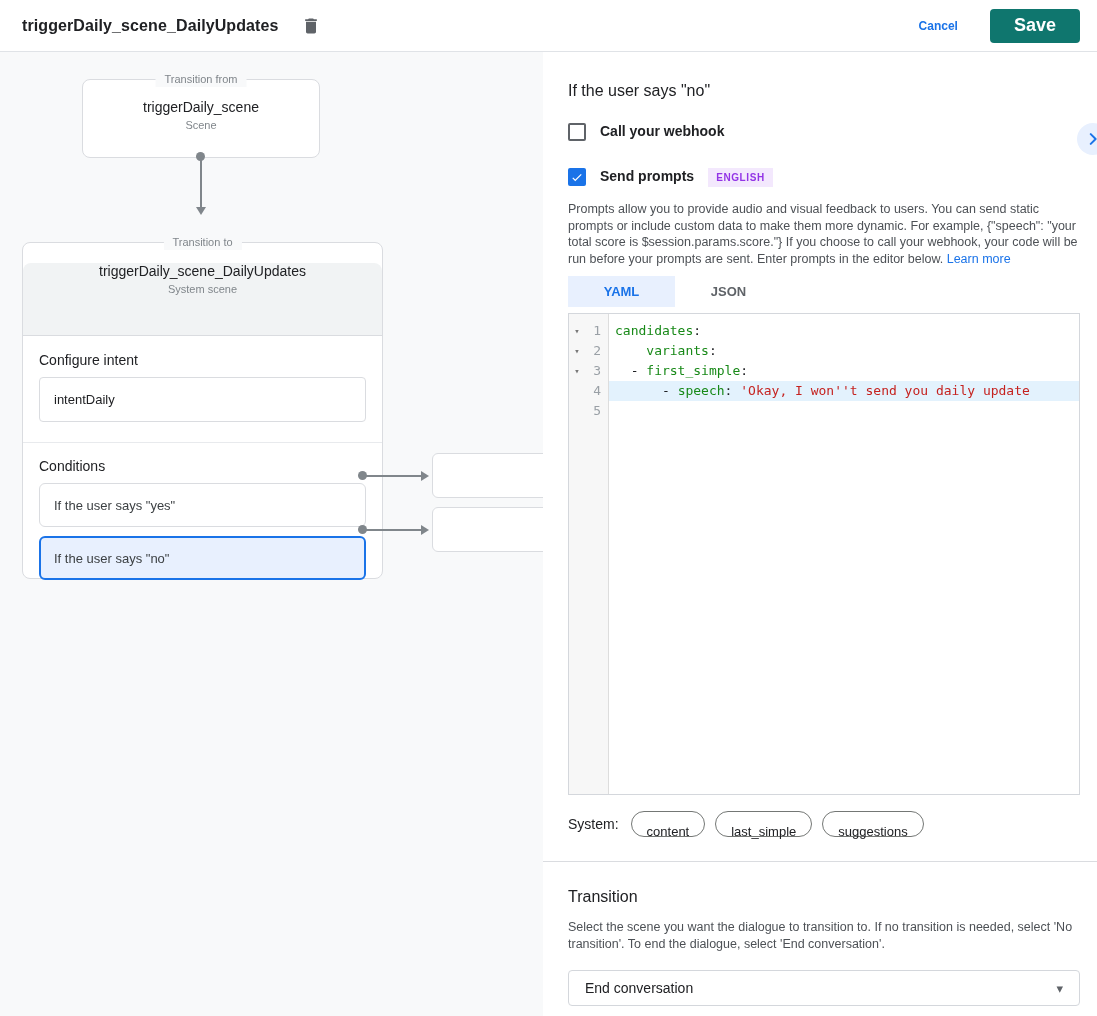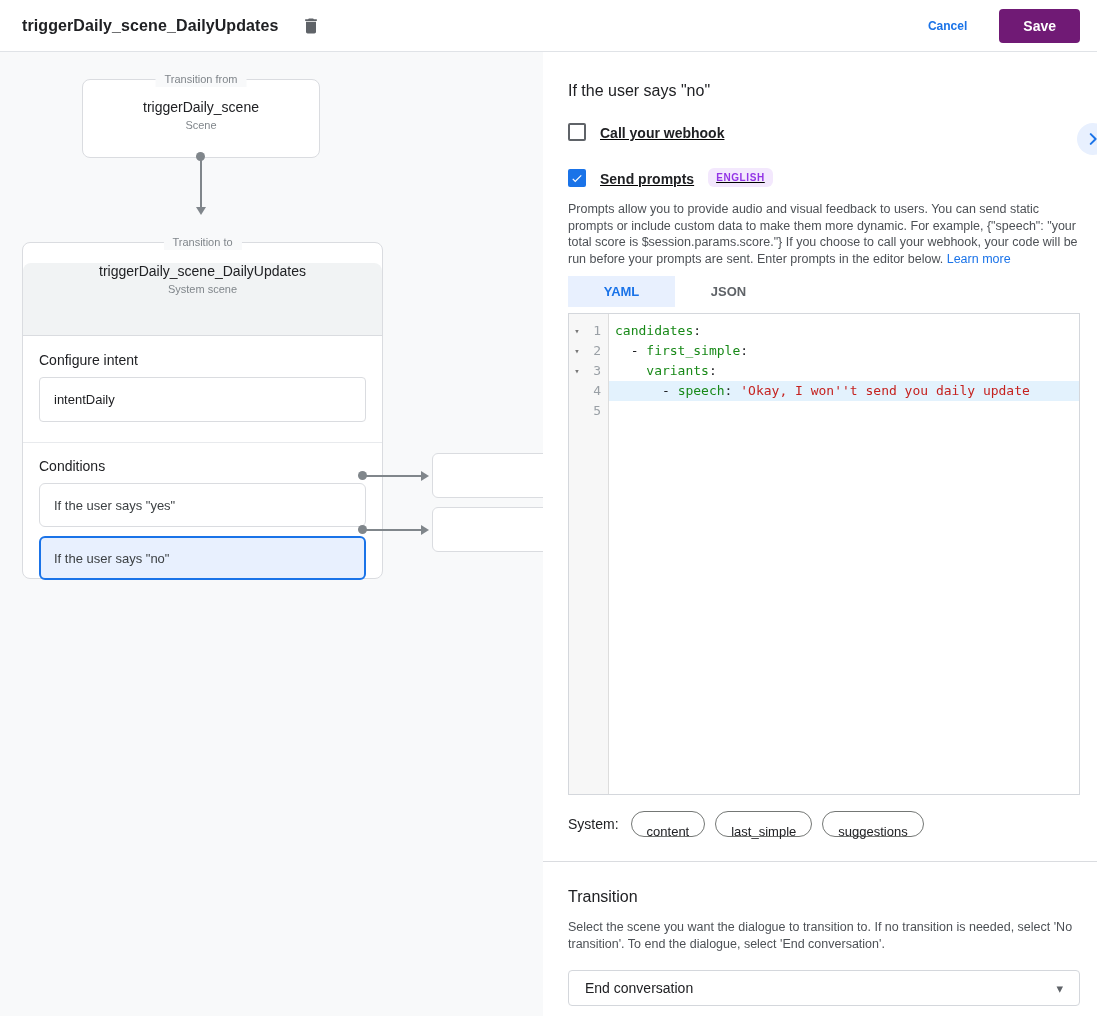--- a/index.html
+++ b/index.html
@@ -7,21 +7,21 @@
   .screen { position:relative; width:1097px; height:1016px; background:#fff; overflow:hidden; }
 
   
   .topbar { position:absolute; left:0; top:0; width:1097px; height:52px; background:#fff;
             border-bottom:1px solid #e0e3e7; display:flex; align-items:center; padding:0 17px 0 22px; z-index:30; }
   .topbar-title { font-size:16px; font-weight:700; color:#202124; letter-spacing:.1px; }
   .icon-btn { background:none; border:none; cursor:pointer; margin-left:18px; display:flex; align-items:center; padding:4px; }
   .topbar-spacer { flex:1; }
   .text-btn { background:none; border:none; color:#1a73e8; font-size:12px; font-weight:700;
               font-family:inherit; cursor:pointer; padding:8px 18px; margin-right:14px; }
-  .primary-btn { background:#701a75; border:none; color:#fff; font-size:14px; font-weight:700;
+  .primary-btn { background:#0f766e; border:none; color:#fff; font-size:18px; font-weight:700;
                  font-family:inherit; cursor:pointer; padding:0 24px; height:34px; border-radius:4px; }
 
   
   .canvas { position:absolute; left:0; top:52px; width:543px; height:964px; background:#f8f9fa; z-index:1; }
   .legend { position:absolute; top:-8px; left:50%; transform:translateX(-50%); background:#f8f9fa;
             padding:0 9px; font-size:11px; color:#80868b; white-space:nowrap; line-height:15px; }
 
   .from-box { position:absolute; left:82px; top:27px; width:238px; height:79px; background:#fff;
               border:1px solid #dadce0; border-radius:8px; text-align:center; }
   .node-title { margin-top:19px; font-size:14px; color:#202124; }
@@ -54,29 +54,29 @@
   .target-box { position:absolute; width:130px; height:45px; background:#fff; border:1px solid #dadce0;
                 border-radius:6px; z-index:2; }
 
   
   .panel { position:absolute; left:543px; top:52px; width:554px; height:964px; background:#fff; z-index:20; }
   .panel-main { position:relative; padding:0 17px 0 25px; height:809px; }
   .panel-title { font-size:16px; font-weight:400; color:#202124; padding-top:28px; line-height:22px; }
   .collapse-btn { position:absolute; top:71px; right:-12px; width:32px; height:32px; border-radius:50%;
                   background:#e8f0fe; border:none; cursor:pointer; display:flex; align-items:center; justify-content:center; }
 
-  .check-row { display:flex; align-items:flex-end; cursor:pointer;text-decoration:underline; }
+  .check-row { display:flex; align-items:flex-start; cursor:pointer; }
   .check-row.webhook { margin-top:21px; }
   .check-row.prompts { margin-top:27px; }
   .checkbox { width:18px; height:18px; border-radius:2px; flex:none; display:flex; align-items:center; justify-content:center; }
   .checkbox.unchecked { border:2px solid #5f6368; background:#fff; }
   .checkbox.checked { background:#1a73e8; }
   .check-label { margin-left:14px; font-size:14px; font-weight:700; color:#202124; }
   .badge { margin-left:14px; background:#f3e8fd; color:#9334e6; font-size:10px; font-weight:700;
-           letter-spacing:.6px; padding:4px 8px; border-radius:6px; }
+           letter-spacing:.6px; padding:4px 8px; border-radius:0; }
 
   .desc { margin-top:14px; font-size:12.5px; line-height:16.5px; color:#4d5156; max-width:516px; }
   .desc a { color:#1a73e8; text-decoration:none; cursor:pointer; }
 
   .tabs { margin-top:9px; display:flex; }
   .tab { width:107px; height:31px; display:flex; align-items:center; justify-content:center;
          font-size:13px; font-weight:700; color:#5f6368; cursor:pointer; }
   .tab.active { background:#e8f0fe; color:#1a73e8; }
 
   .editor { margin-top:6px; width:512px; height:482px; border:1px solid #d4d7dc; display:flex;
@@ -215,22 +215,22 @@
             <span class="fold"></span>
             <span class="lineno">4</span>
           </div>
           <div class="gutter-row">
             <span class="fold"></span>
             <span class="lineno">5</span>
           </div>
         </div>
         <div class="code">
           <div class="cm-line"><span class="tok-key">candidates</span><span>:</span></div>
+          <div class="cm-line"><span>    </span><span class="tok-key">variants</span><span>:</span></div>
           <div class="cm-line"><span>  - </span><span class="tok-key">first_simple</span><span>:</span></div>
-          <div class="cm-line"><span>    </span><span class="tok-key">variants</span><span>:</span></div>
           <div class="cm-line active"><span>      - </span><span class="tok-key">speech</span><span>: </span><span class="tok-str">'Okay, I won''t send you daily update</span></div>
           <div class="cm-line"></div>
         </div>
       </div>
 
       <div class="insert-row">
         <span class="insert-label">System:</span>
         <button class="chip">content</button>
         <button class="chip">last_simple</button>
         <button class="chip">suggestions</button>

